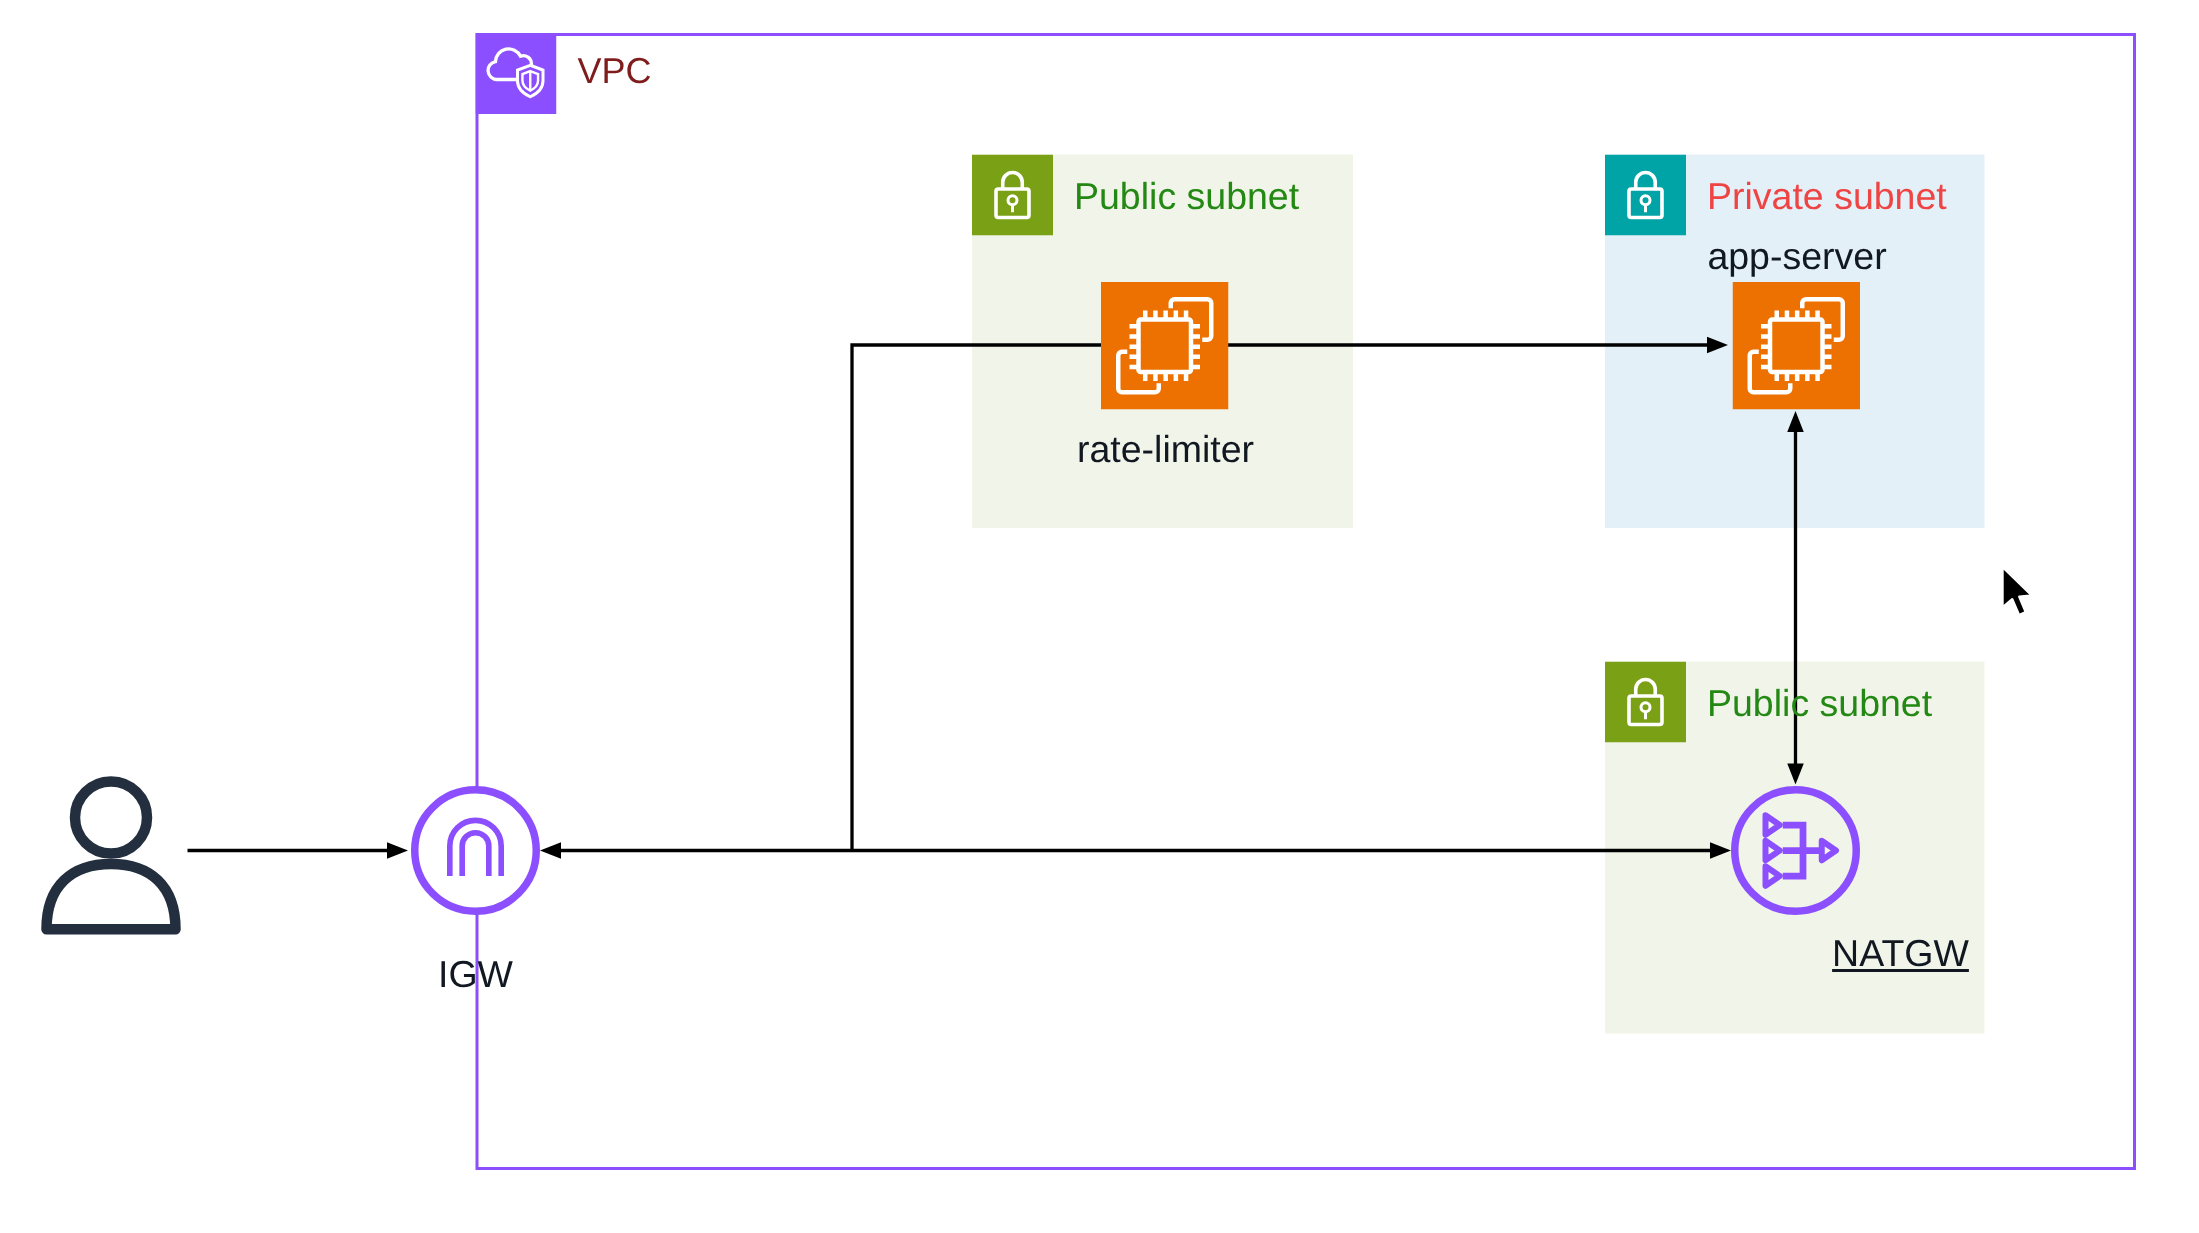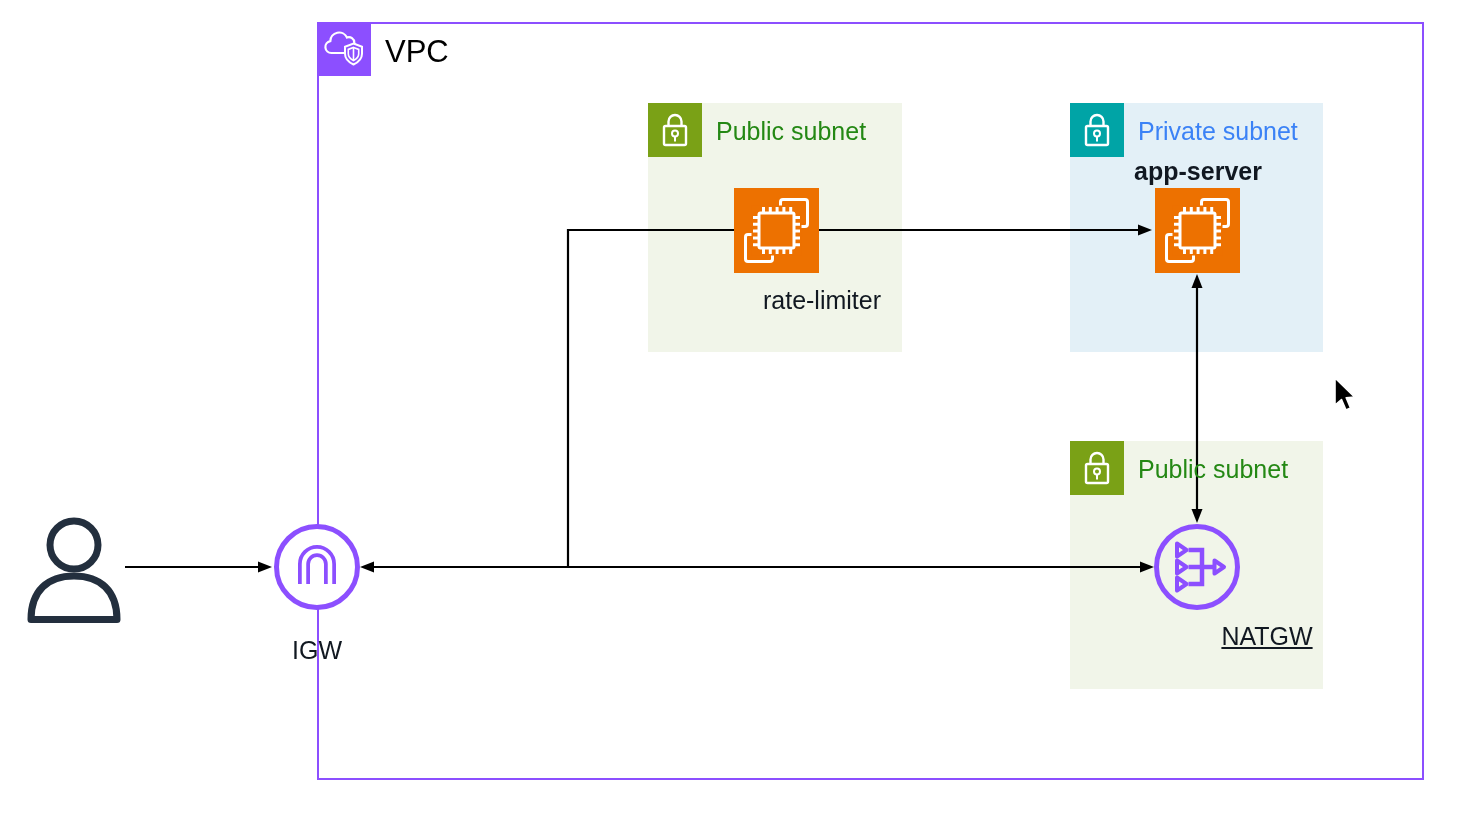--- a/index.html
+++ b/index.html
@@ -2,50 +2,50 @@
 <html><head>
 <meta charset="utf-8">
 <style>
   html,body{margin:0;padding:0;background:#fff;}
   body{font-family:"Liberation Sans", sans-serif;}
   #canvas{position:relative;width:1466px;height:822px;background:#fff;overflow:hidden;}
   .abs{position:absolute;}
   
   .vpc-border{left:317px;top:22px;width:1103px;height:754px;border:2px solid #8C4FFF;z-index:0;}
   .vpc-icon{left:317px;top:22px;width:54px;height:54px;z-index:3;}
-  .vpc-label{left:385px;top:34px;font-size:31px;color:#000000;z-index:3;}
+  .vpc-label{left:385px;top:34px;font-size:24px;color:#7f1d1d;z-index:3;}
   
   .subnet{z-index:1;}
   .subnet-public{background:#F1F5E9;}
   .subnet-private{background:#E3F0F7;}
   .s1{left:648px;top:103px;width:254px;height:249px;}
   .s2{left:1070px;top:103px;width:253px;height:249px;}
   .s3{left:1070px;top:441px;width:253px;height:248px;}
   .lock-icon{width:54px;height:54px;z-index:3;}
   .li1{left:648px;top:103px;}
   .li2{left:1070px;top:103px;}
   .li3{left:1070px;top:441px;}
   .subnet-label{font-size:25px;z-index:3;white-space:nowrap;text-align:center;}
   .subnet-label.green{color:#248814;}
-  .subnet-label.blue{color:#3b82f6;}
+  .subnet-label.blue{color:#ef4444;}
   .sl1{left:716px;top:117px;}
   .sl2{left:1138px;top:117px;}
   .sl3{left:1138px;top:455px;}
   
   .node-icon{z-index:3;}
   .ec2{width:85px;height:85px;}
   .ec2-rate{left:734px;top:188px;}
   .ec2-app{left:1155px;top:188px;}
   .gw{width:90px;height:90px;}
   .igw-pos{left:272px;top:522px;}
   .natgw-pos{left:1152px;top:522px;}
   .person-pos{left:25px;top:514px;width:100px;height:112px;z-index:3;}
   .node-label{font-size:25px;color:#111821;z-index:4;white-space:nowrap;transform:translateX(-50%);}
-  .lbl-rate{left:822px;top:286px;}
-  .lbl-app{left:1198px;top:157px;font-weight:bold;}
+  .lbl-rate{left:777px;top:286px;}
+  .lbl-app{left:1198px;top:157px;}
   .lbl-igw{left:317px;top:636px;}
   .lbl-natgw{left:1267px;top:622px;text-decoration:underline;}
   
   .edges{left:0;top:0;width:1466px;height:822px;z-index:2;pointer-events:none;}
   .cursor-pos{left:1332px;top:376px;width:26px;height:38px;z-index:10;}
 </style>
 </head>
 <body>
 
 <div id="canvas">

